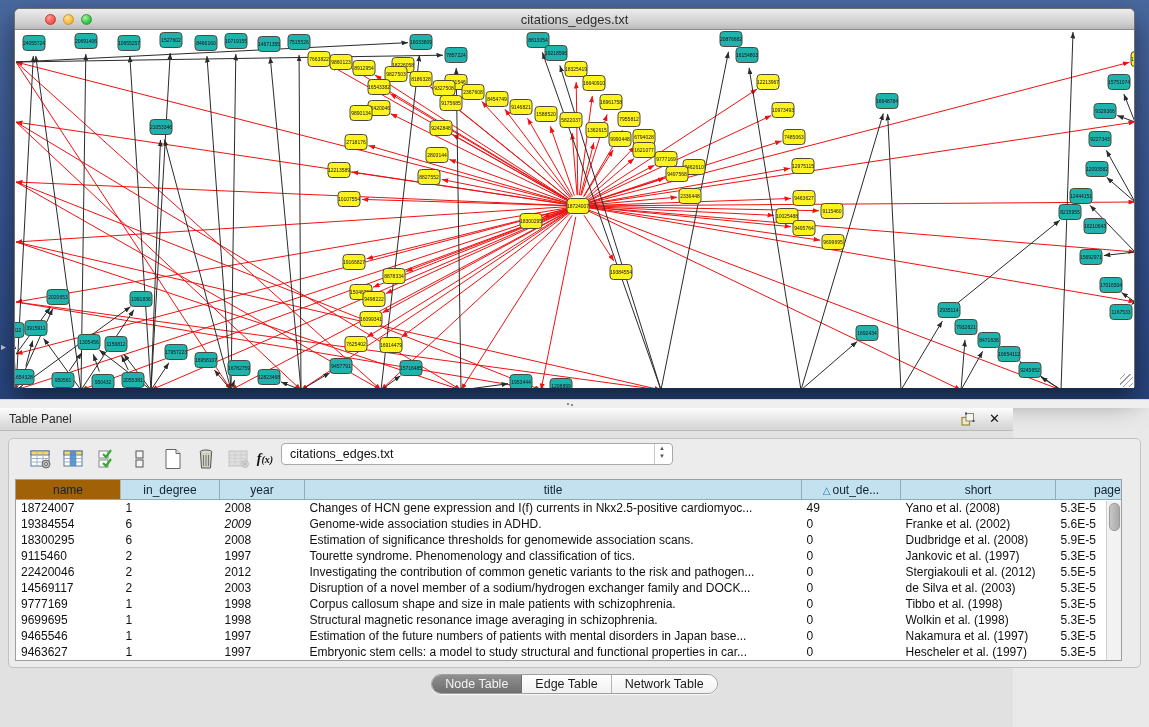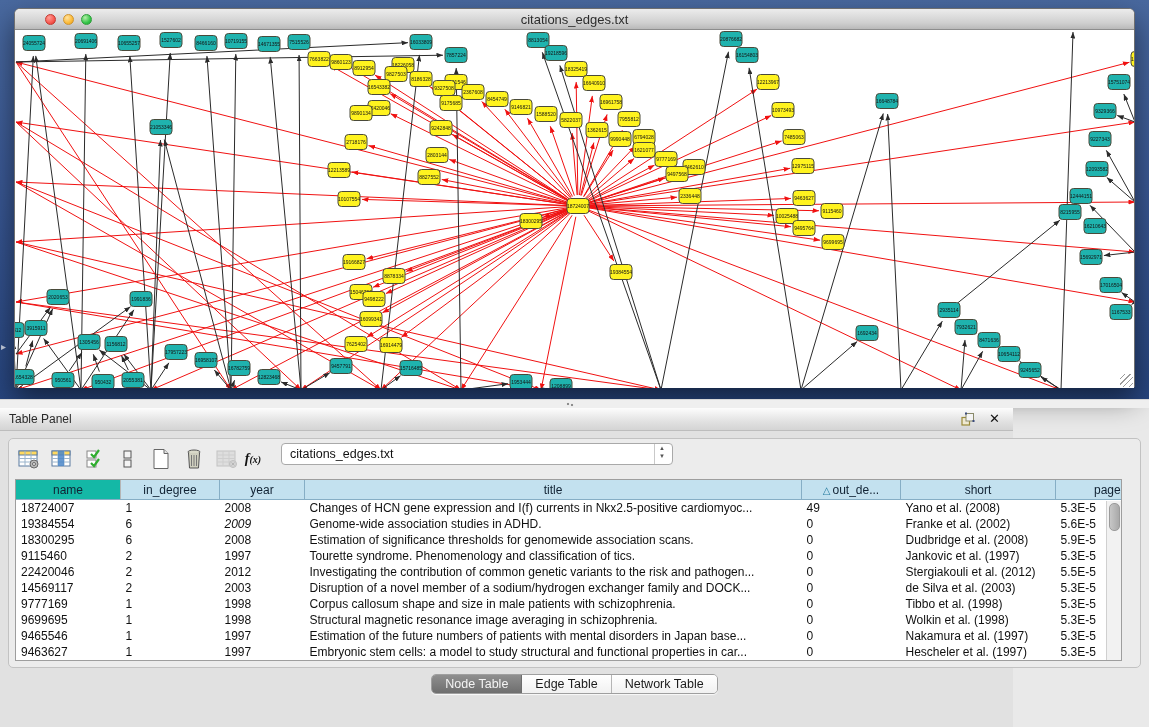--- a/index.html
+++ b/index.html
@@ -39,48 +39,48 @@
   #table-panel{position:absolute;left:0;top:408px;width:1013px;height:319px;background:#e1e1e1;}
   #panel-header{position:relative;height:22px;
     background:linear-gradient(180deg,#fdfdfd,#e2e2e2 60%,#d4d4d4);
     border-bottom:1px solid #bdbdbd;}
   #panel-title{position:absolute;left:9px;top:4px;font-size:12px;color:#2a2a2a;}
   #float-icon{position:absolute;right:38px;top:4px;width:15px;height:15px;}
   #close-icon{position:absolute;right:13px;top:3px;font-size:13px;font-weight:bold;color:#111;line-height:15px;}
 
   #table-container{position:absolute;left:8px;top:30px;width:1133px;height:230px;
     background:#ececec;border:1px solid #c2c2c2;border-radius:5px;box-sizing:border-box;}
-  #toolbar{position:absolute;left:8px;top:6px;height:28px;display:flex;align-items:center;}
+  #toolbar{position:absolute;left:20px;top:6px;height:28px;display:flex;align-items:center;}
   .tbtn{width:24px;height:24px;margin-right:9px;display:flex;align-items:center;justify-content:center;}
   .tbtn svg{display:block;}
   #fx-label{font-size:14px;color:#111;font-family:"Liberation Serif","DejaVu Serif",serif;
     font-style:italic;font-weight:bold;margin-right:14px;}
   #fx-label .small{font-size:10px;}
   #table-combo{position:absolute;left:272px;top:4px;width:392px;height:22px;background:#fff;
     border:1px solid #a9a9a9;border-radius:4px;box-sizing:border-box;}
   #combo-value{position:absolute;left:8px;top:3px;font-size:12.5px;color:#111;}
   #combo-stepper{position:absolute;right:0;top:0;width:17px;height:20px;border-left:1px solid #c9c9c9;}
   #combo-stepper span{position:absolute;left:4px;font-size:6px;color:#555;}
   #combo-up{top:1px;} #combo-down{top:9px;}
 
   #grid{position:absolute;left:6px;top:40px;width:1107px;height:182px;background:#fff;
     border:1px solid #9e9e9e;box-sizing:border-box;overflow:hidden;}
   table{border-collapse:collapse;table-layout:fixed;width:1104px;}
   th{height:19px;background:#c3e1ef;border-right:1px solid #86aec5;border-bottom:1px solid #86aec5;
      font-size:12px;font-weight:normal;color:#123;text-align:center;padding:0 4px;overflow:hidden;white-space:nowrap;}
-  th.first{background:#14b8a6;border-right:1px solid #b5b5b5;}
+  th.first{background:#a16207;border-right:1px solid #b5b5b5;}
   td{height:16px;font-size:12px;color:#101010;padding:0 4px 0 5px;white-space:nowrap;overflow:hidden;}
   .sort-glyph{color:#2b7ea1;font-size:10px;margin-right:2px;}
   #vscroll{position:absolute;right:0px;top:21px;width:14px;height:159px;background:#f2f2f2;border-left:1px solid #d0d0d0;}
   #vthumb{position:absolute;left:2px;top:2px;width:9px;height:26px;border-radius:5px;
     background:linear-gradient(90deg,#c7c7c7,#a9a9a9);border:1px solid #9b9b9b;}
 
   
   #tabbar{position:absolute;left:0;top:264px;width:1149px;height:26px;text-align:center;}
-  #segments{display:inline-flex;margin-top:2px;border:1px solid #9f9f9f;border-radius:5px;overflow:hidden;
+  #segments{display:inline-flex;margin-top:2px;border:1px solid #9f9f9f;border-radius:10px;overflow:hidden;
     box-shadow:0 1px 1px rgba(255,255,255,.8);}
   .segment{padding:2px 13px;font-size:12.5px;background:linear-gradient(180deg,#ffffff,#f1f1f1);
     color:#1c1c1c;border-right:1px solid #b5b5b5;}
   .segment.selected{background:linear-gradient(180deg,#8f8f8f,#6e6e6e);color:#f4f4f4;border-right-color:#6e6e6e;}
   .segment:last-child{border-right:none;}
 
   
   #statusbar{position:absolute;left:0;bottom:0;width:1149px;height:29px;}
   #memory-status{position:absolute;right:14px;bottom:7px;font-size:11.5px;color:#222;display:flex;align-items:center;}
   #memory-dot{width:13px;height:13px;border-radius:50%;margin-left:6px;

